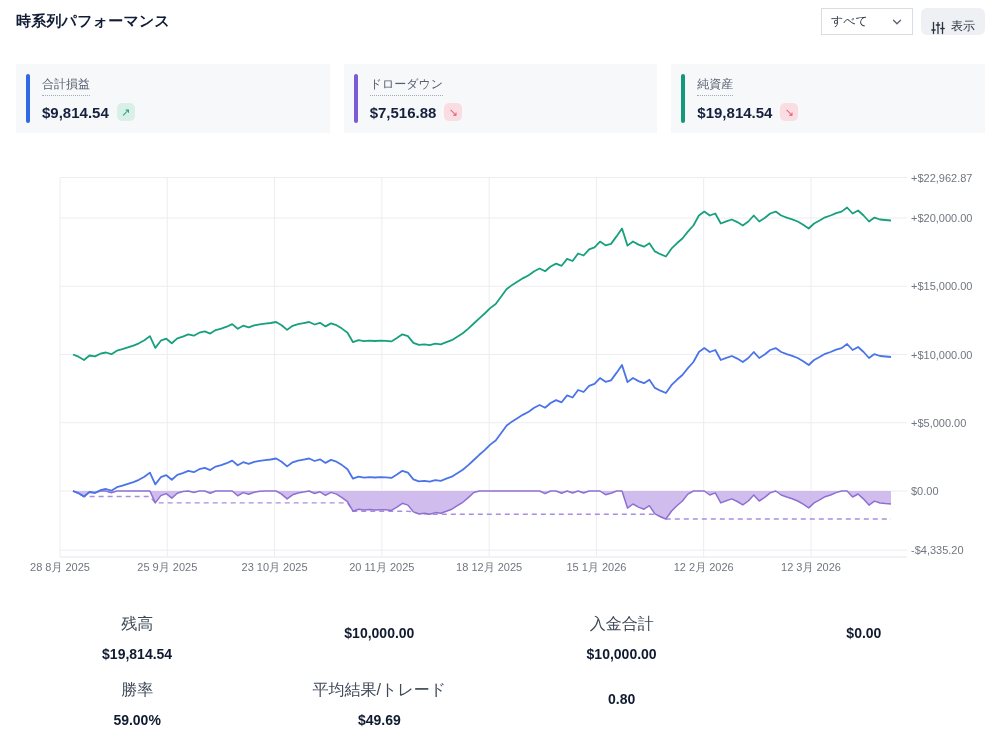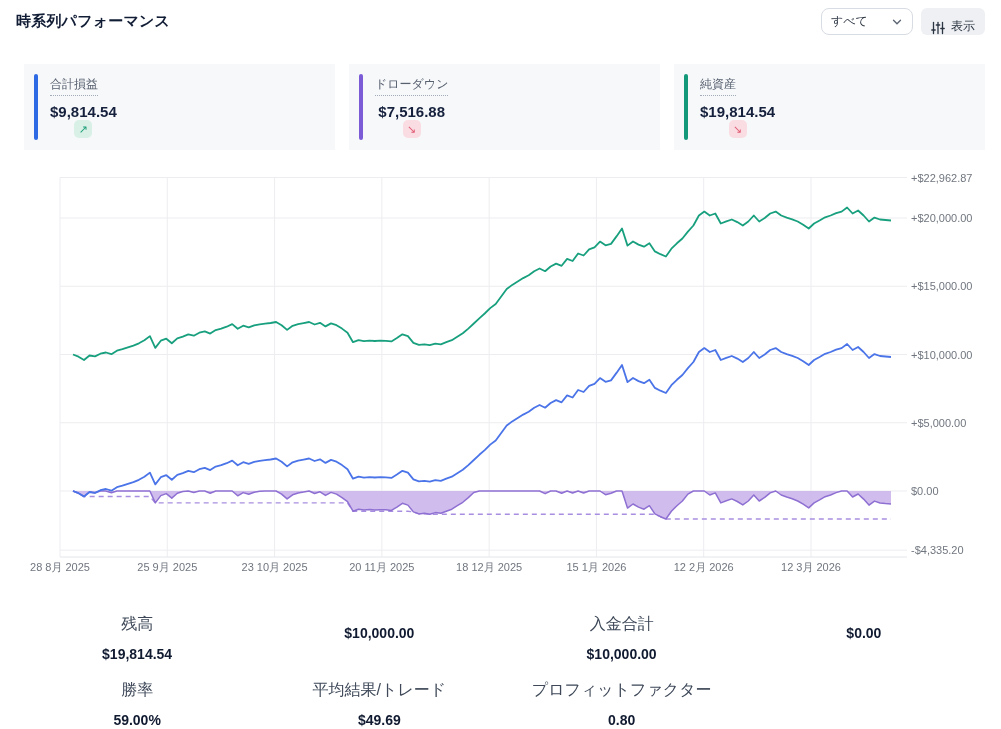--- a/index.html
+++ b/index.html
@@ -3,32 +3,32 @@
 <meta charset="utf-8">
 <style>
   html,body{margin:0;padding:0;}
   body{
     width:1001px;height:729px;position:relative;background:#ffffff;
     font-family:"Liberation Sans",sans-serif;overflow:hidden;color:#15203c;
   }
   
   .header-title{position:absolute;left:16px;top:12px;font-size:15px;font-weight:700;color:#111c35;letter-spacing:.2px;}
   .controls{position:absolute;right:16px;top:8px;display:flex;gap:8px;align-items:center;}
-  .select-box{width:92px;height:27px;border:1px solid #d8dce3;border-radius:8px;background:#fff;
+  .select-box{width:92px;height:27px;border:1px solid #d8dce3;border-radius:0;background:#fff;
     display:flex;align-items:center;justify-content:space-between;padding:0 9px;box-sizing:border-box;
     font-size:12px;color:#2b3442;cursor:pointer;}
   .display-btn{height:27px;border:none;background:#eef0f3;border-radius:6px;display:flex;align-items:flex-end;
     gap:6px;padding:0 10px;font-size:12px;color:#2b3442;cursor:pointer;font-family:inherit;}
   
-  .cards{position:absolute;top:64px;left:24px;right:16px;display:flex;gap:14px;justify-content:center;}
+  .cards{position:absolute;top:64px;left:16px;right:16px;display:flex;gap:14px;justify-content:center;}
   .card{flex:1;background:#f7f8fa;display:flex;align-items:stretch;padding:8px 0;}
   .accent{width:4px;border-radius:2px;margin:2px 0 2px 10px;}
   .card-body{padding:2px 12px 4px 12px;}
   .card-label{display:inline-block;font-size:12px;color:#57606f;border-bottom:1.5px dotted #a4abb8;padding-bottom:2px;cursor:help;}
-  .card-value-row{margin-top:7px;display:flex;align-items:center;flex-direction:column;}
+  .card-value-row{margin-top:7px;display:flex;align-items:center;gap:8px;}
   .card-value{font-size:15px;font-weight:700;color:#15203c;}
   .badge{width:18px;height:18px;border-radius:5px;display:flex;align-items:center;justify-content:center;font-size:11px;line-height:1;}
   .badge.up{background:#d8f0e6;color:#1d9e78;}
   .badge.down{background:#fadde3;color:#e05a72;}
   
   #chart-svg{position:absolute;left:0;top:162px;}
   
   .summary{position:absolute;left:16px;right:16px;top:606px;display:grid;grid-template-columns:repeat(4,1fr);}
   .sum-cell{text-align:center;padding:8px 0 10px 0;}
   .sum-label{font-size:16px;color:#3e4858;}
@@ -150,16 +150,15 @@
   </div>
   <div class="sum-cell">
     <div class="sum-label">勝率</div>
     <div class="sum-value">59.00%</div>
   </div>
   <div class="sum-cell">
     <div class="sum-label">平均結果/トレード</div>
     <div class="sum-value">$49.69</div>
   </div>
   <div class="sum-cell">
-    <div class="sum-label">プロフィットファクター</div>
     <div class="sum-value">0.80</div>
   </div>
 </div>
 
 </body></html>

